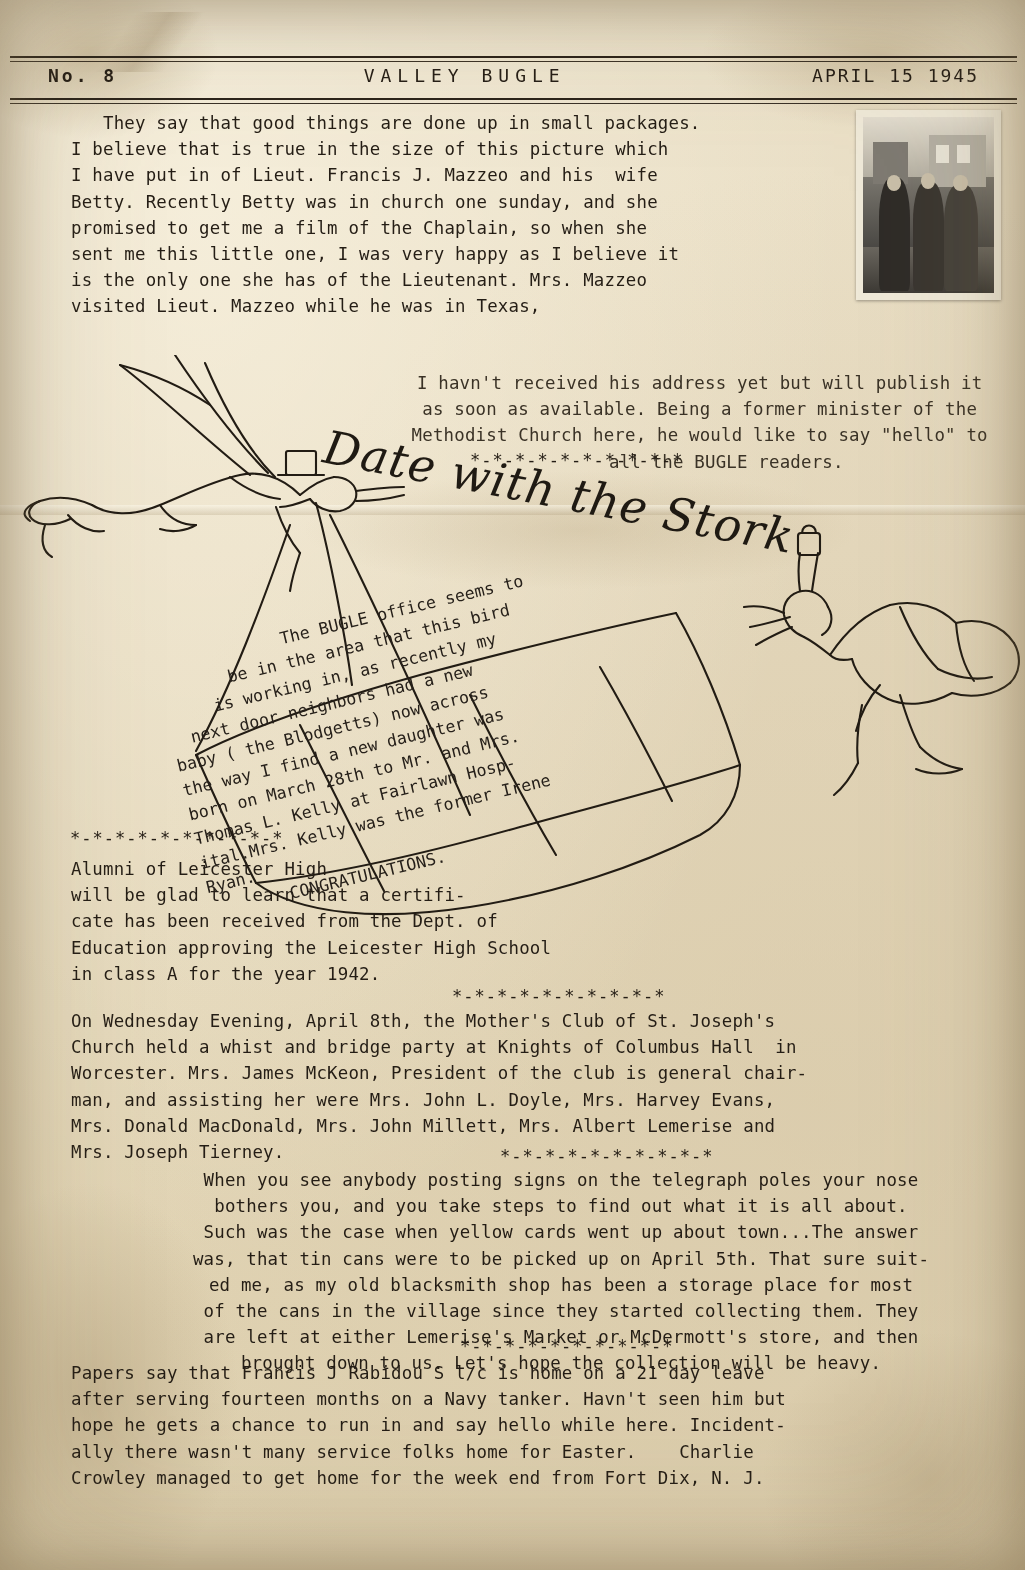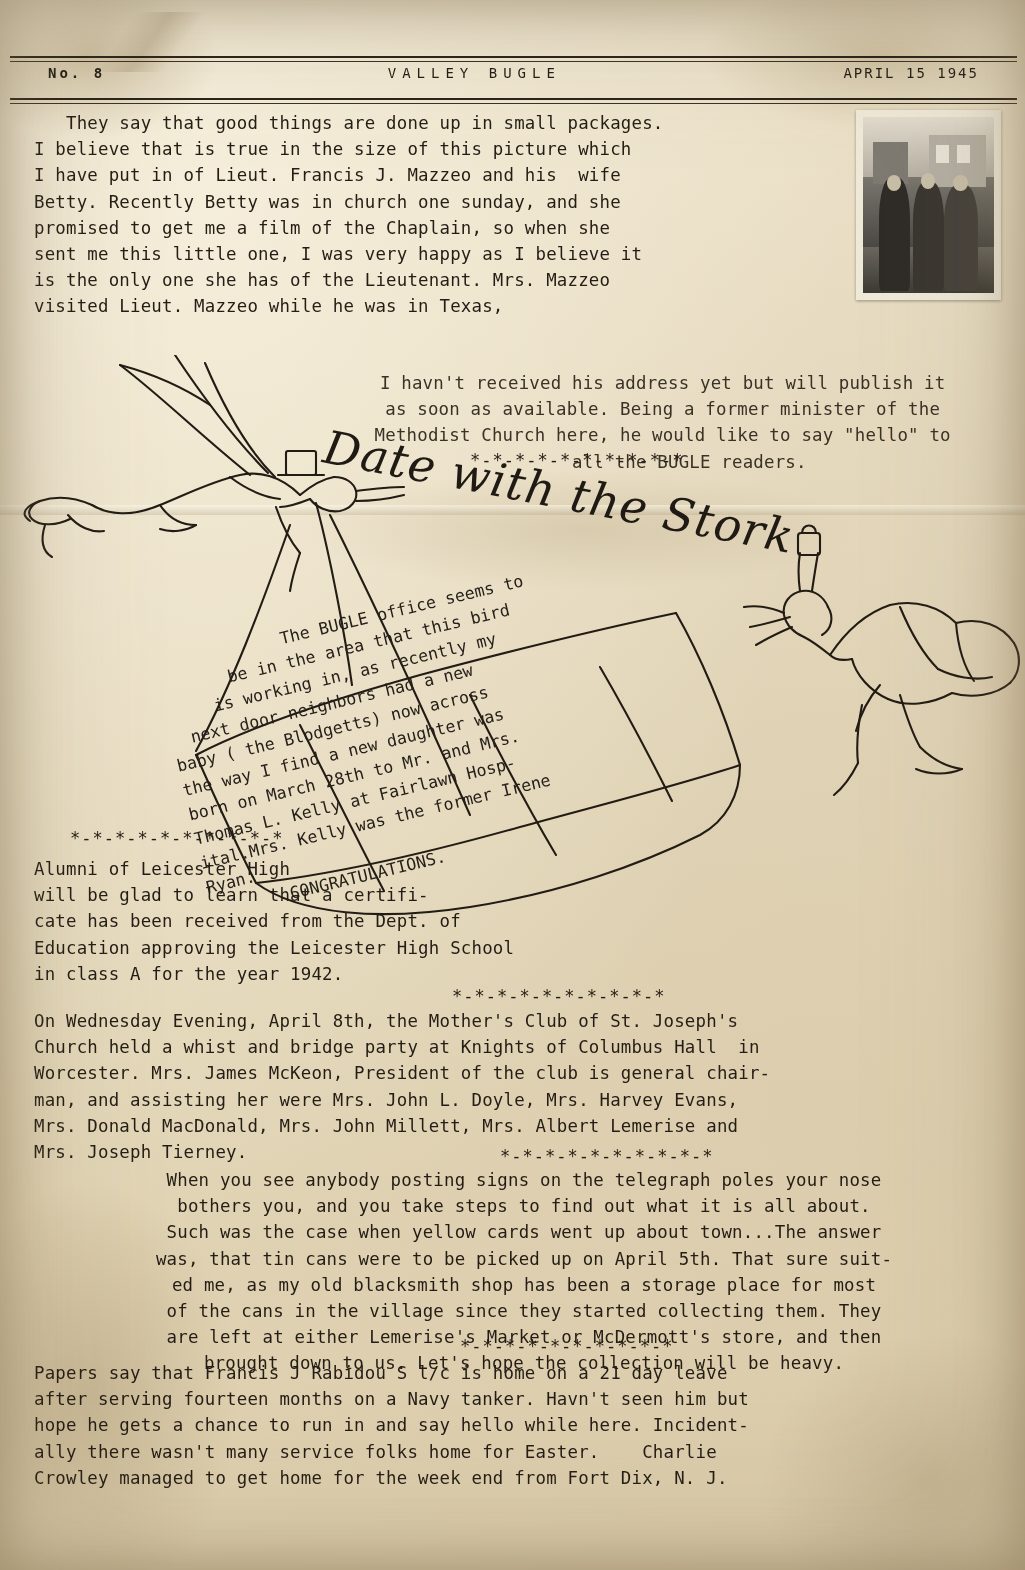--- a/index.html
+++ b/index.html
@@ -56,34 +56,35 @@
   }
   .rule.thin { height: 1px; background: #3a3227; }
   .masthead .m-row {
     position: absolute;
     left: 0; right: 0; top: 9px;
     display: flex;
     align-items: baseline;
     justify-content: space-between;
     padding: 0 38px;
     box-sizing: border-box;
-    font-size: 14px;
+    font-size: 18px;
     letter-spacing: 2px;
   }
   .m-issue { font-weight: 700; letter-spacing: 3px; }
   .m-title { letter-spacing: 6px; }
   .m-date  { letter-spacing: 2px; }
 
   
   .col {
     position: absolute;
     font-size: 17.4px;
     line-height: 26.2px;
     letter-spacing: 0.2px;
     white-space: pre-wrap;
+    margin-left: 37px;
   }
   .t1 { left: 34px; top: 110px; width: 830px; }
   .t2 { left: 34px; top: 318px; width: 965px; }
   .t3 { left: 256px; top: 370px; width: 760px; text-align: center; }
   .stars1 { position:absolute; left: 470px; top: 450px; font-size: 17px; letter-spacing: 1px;}
   .t4 { left: 34px; top: 826px; width: 660px; }
   .stars2 { position:absolute; left: 450px; top: 985px; font-size: 17px; letter-spacing: 1px;}
   .t5 { left: 34px; top: 1008px; width: 975px; }
   .stars3 { position:absolute; left: 497px; top: 1148px; font-size: 17px; letter-spacing: 1px;}
   .t6 { left: 34px; top: 1167px; width: 980px; text-align: center; }

